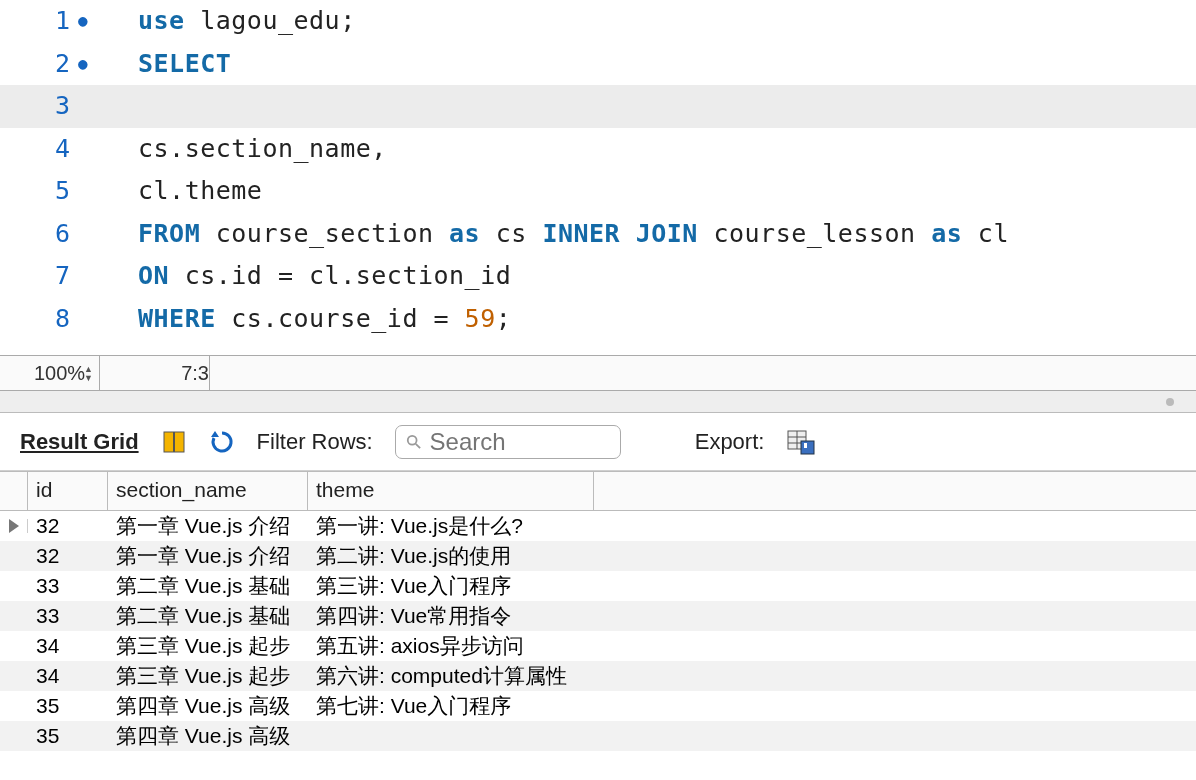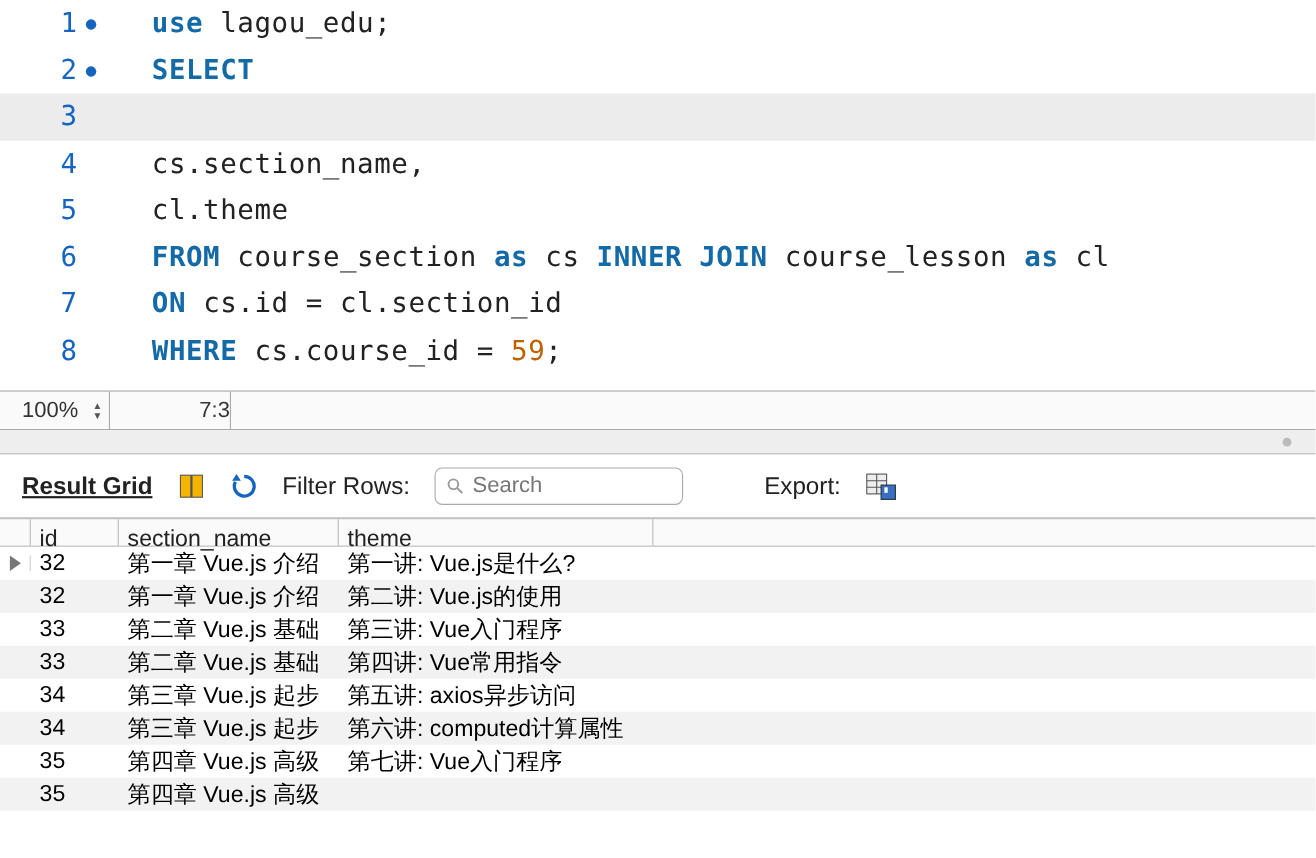--- a/index.html
+++ b/index.html
@@ -52,21 +52,21 @@
     align-items: center;
     height: 36px;
     border-top: 1px solid #aaa;
     border-bottom: 1px solid #aaa;
     background: #fafafa;
     font-size: 20px;
     color: #333;
   }
   .statusbar .zoom {
     width: 100px;
-    padding-left: 20px;
+    padding-left: 34px;
     border-right: 1px solid #aaa;
     height: 100%;
     display: flex;
     align-items: center;
     position: relative;
   }
   .stepper {
     display: flex;
     flex-direction: column;
     position: absolute;
@@ -116,35 +116,35 @@
     border-radius: 7px;
     height: 34px;
     width: 226px;
     padding: 0 10px;
     gap: 8px;
     background: #fff;
   }
   .search-wrap input {
     border: none;
     outline: none;
-    font-size: 20px;
+    font-size: 24px;
     width: 100%;
     color: #999;
     background: transparent;
   }
   .spacer-sm { width: 30px; }
   .grid {
     font-size: 21px;
   }
   .grid-header {
     display: flex;
     border-top: 1px solid #bbb;
     border-bottom: 1px solid #bbb;
     background: #fafafa;
-    height: 26px;
+    height: 40px;
   }
   .grid-header .hcell {
     border-right: 1px solid #bbb;
     padding: 6px 8px;
     color: #222;
   }
   .hcell.rowhead { width: 28px; border-right: 1px solid #bbb; }
   .hcell.c-id { width: 80px; }
   .hcell.c-sec { width: 200px; }
   .hcell.c-theme { width: 286px; }

